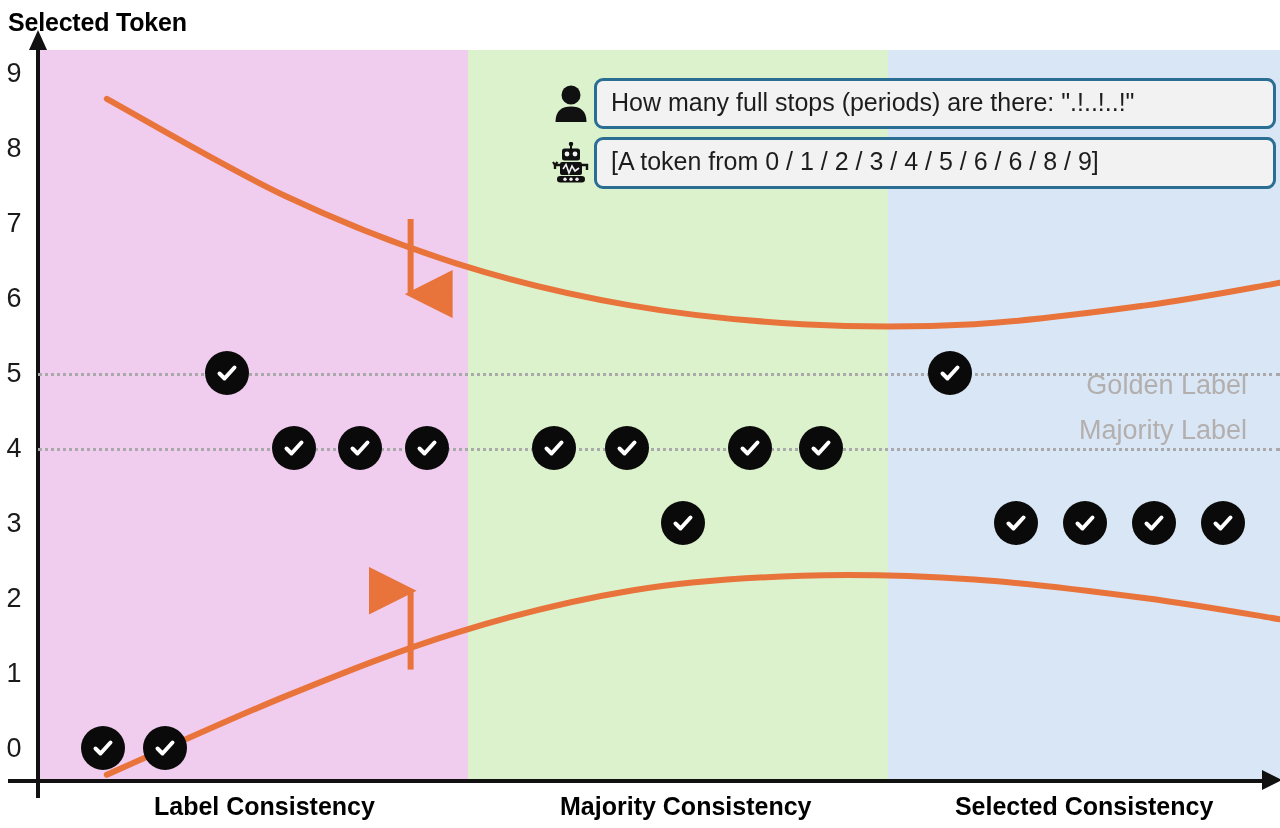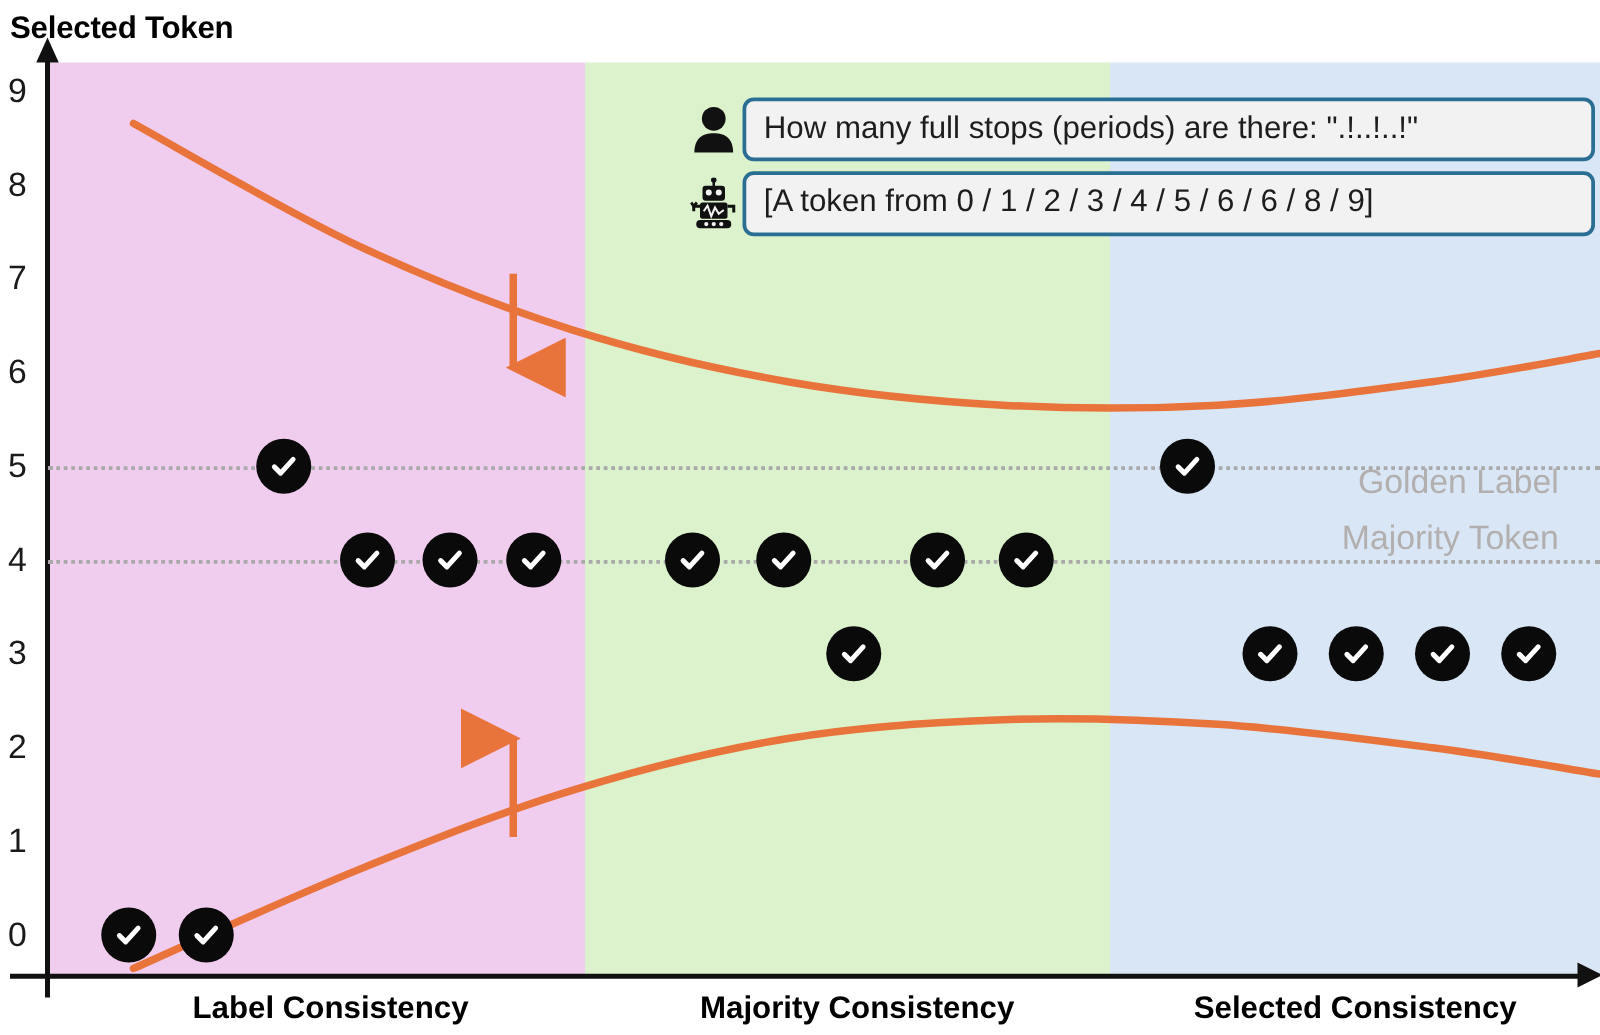--- a/index.html
+++ b/index.html
@@ -222,21 +222,21 @@
       <div class="y-tick-label" style="top: 297.84px;">6</div>
       <div class="y-tick-label" style="top: 222.737px;">7</div>
       <div class="y-tick-label" style="top: 147.634px;">8</div>
       <div class="y-tick-label" style="top: 72.5309px;">9</div>
     </div>
 
   <div id="ref-lines">
       <div class="ref-line" style="top: 372.942px;"></div>
       <div class="ref-label" style="top: 389px; margin-top: 12px;">Golden Label</div>
       <div class="ref-line" style="top: 448.045px;"></div>
-      <div class="ref-label" style="top: 446.045px;">Majority Token</div>
+      <div class="ref-label" style="top: 446.045px;">Majority Label</div>
     </div>
 
   <svg class="curves" viewBox="0 0 1280 828" preserveAspectRatio="none">
     <defs>
       <marker id="arrowhead-down" markerWidth="8" markerHeight="8" refX="4" refY="7" orient="auto" markerUnits="strokeWidth">
         <polygon points="0,0 8,0 4,8" fill="#e8743c"></polygon>
       </marker>
       <marker id="arrowhead-up" markerWidth="8" markerHeight="8" refX="4" refY="7" orient="auto" markerUnits="strokeWidth">
         <polygon points="0,0 8,0 4,8" fill="#e8743c"></polygon>
       </marker>

